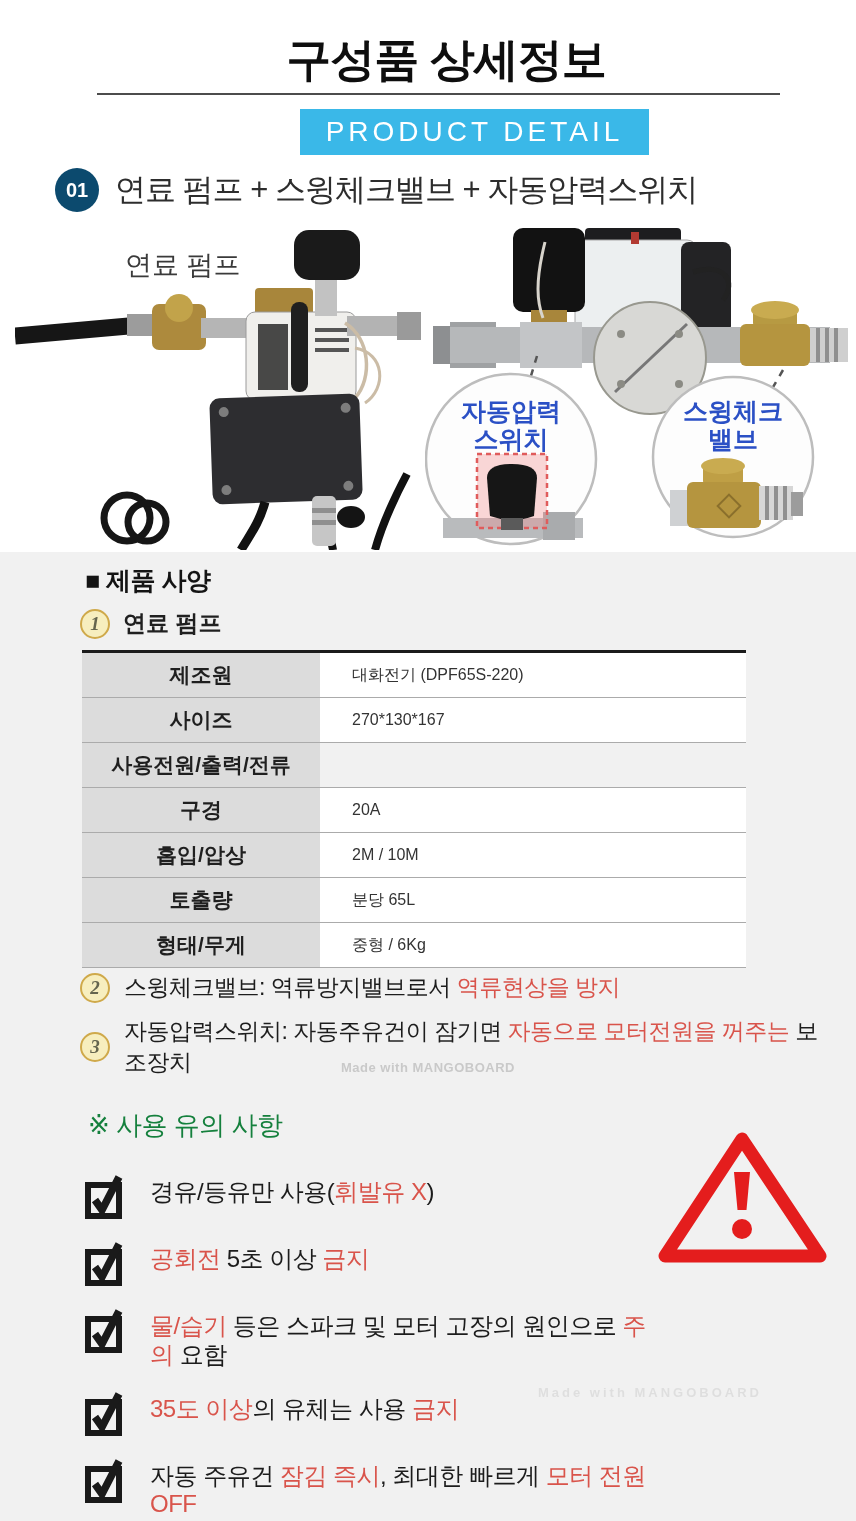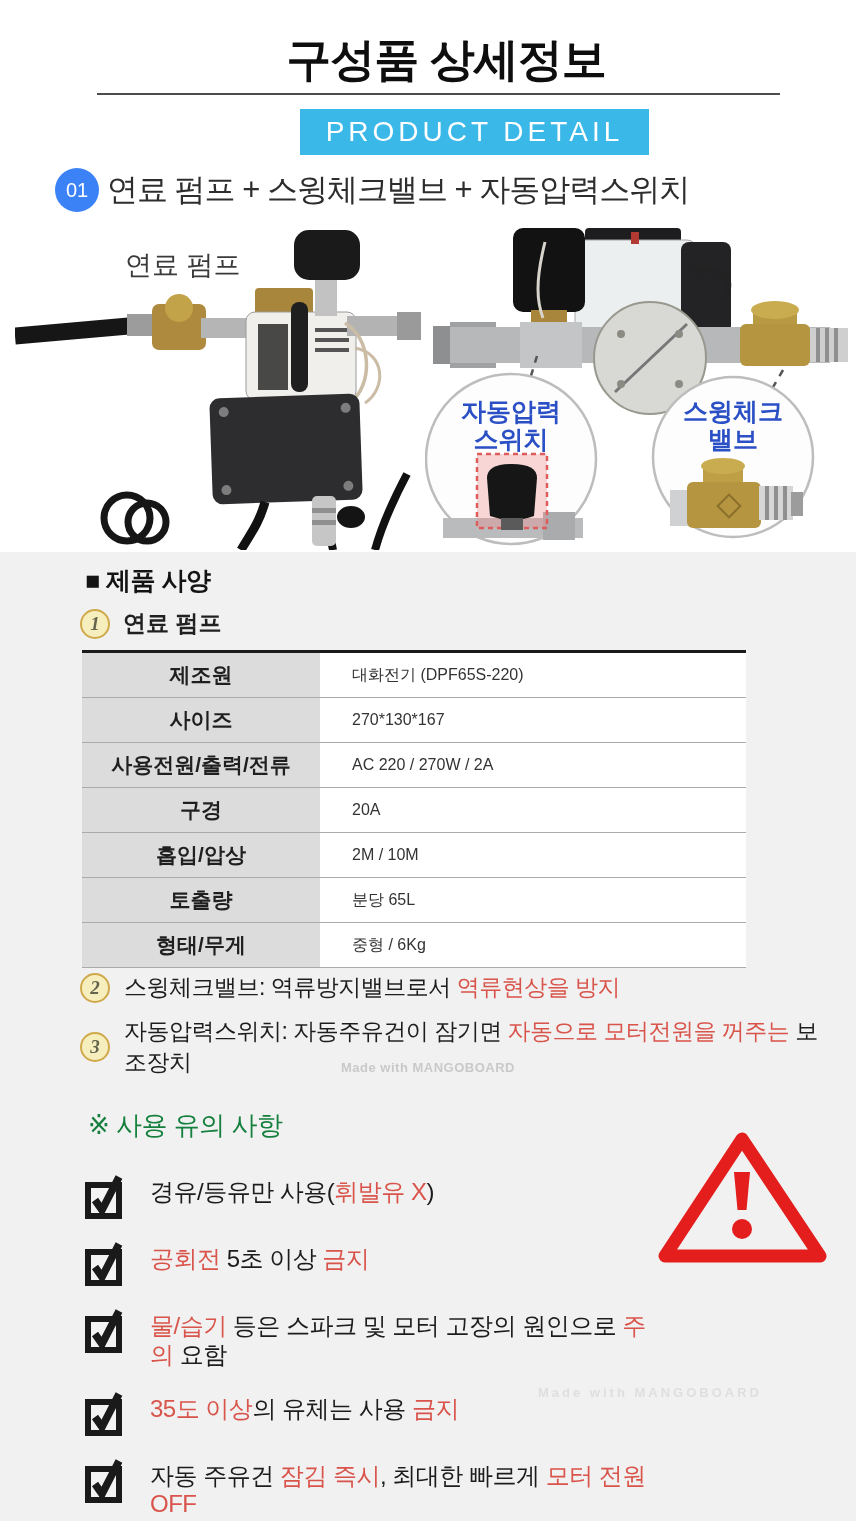--- a/index.html
+++ b/index.html
@@ -7,23 +7,23 @@
   .page { position:relative; width:856px; height:1521px; margin:0 auto; background:#ffffff; overflow:hidden; }
 
   
   .main-title { position:absolute; top:30px; left:18px; width:100%; text-align:center;
     font-size:45px; font-weight:900; color:#0e0e0e; letter-spacing:-1px; }
   .title-divider { position:absolute; top:93px; left:97px; width:683px; height:2px; background:#4c4c4c; }
   .badge { position:absolute; top:109px; left:300px; width:349px; height:46px;
     background:#3ab8e8; color:#ffffff; font-size:28px; font-weight:400; letter-spacing:4px;
     display:flex; align-items:center; justify-content:center; }
   .sec01 { position:absolute; top:168px; left:55px; display:flex; align-items:center; }
-  .sec01-num { width:44px; height:44px; border-radius:50%; background:#3b82f6; color:#fff;
-    font-size:20px; font-weight:400; display:flex; align-items:center; justify-content:center; }
-  .sec01-title { margin-left:8px; font-size:31px; font-weight:500; color:#2d2d2d; letter-spacing:-1px; }
+  .sec01-num { width:44px; height:44px; border-radius:50%; background:#0c4a6e; color:#fff;
+    font-size:20px; font-weight:700; display:flex; align-items:center; justify-content:center; }
+  .sec01-title { margin-left:16px; font-size:31px; font-weight:500; color:#2d2d2d; letter-spacing:-1px; }
 
   .photo-left  { position:absolute; top:228px; left:15px; }
   .photo-right { position:absolute; top:222px; left:425px; }
   .svg-label { font-size:27px; fill:#3a3a3a; }
   .callout-text { font-size:25px; font-weight:700; fill:#2b50c5; text-anchor:middle; }
 
   
   .gray-section { position:absolute; top:552px; left:0; width:856px; height:969px; background:#f1f1f1; }
   .spec-heading { position:absolute; top:12px; left:85px; font-size:25px; font-weight:800; color:#141414; letter-spacing:-0.5px; }
   .spec-item { position:absolute; top:56px; left:80px; display:flex; align-items:center; }
@@ -183,21 +183,20 @@
         <div class="spec-row">
           <div class="spec-label">제조원</div>
           <div class="spec-value">대화전기 (DPF65S-220)</div>
         </div>
         <div class="spec-row">
           <div class="spec-label">사이즈</div>
           <div class="spec-value">270*130*167</div>
         </div>
         <div class="spec-row">
           <div class="spec-label">사용전원/출력/전류</div>
-          <div class="spec-value">AC 220 / 270W / 2A</div>
         </div>
         <div class="spec-row">
           <div class="spec-label">구경</div>
           <div class="spec-value">20A</div>
         </div>
         <div class="spec-row">
           <div class="spec-label">흡입/압상</div>
           <div class="spec-value">2M / 10M</div>
         </div>
         <div class="spec-row">

